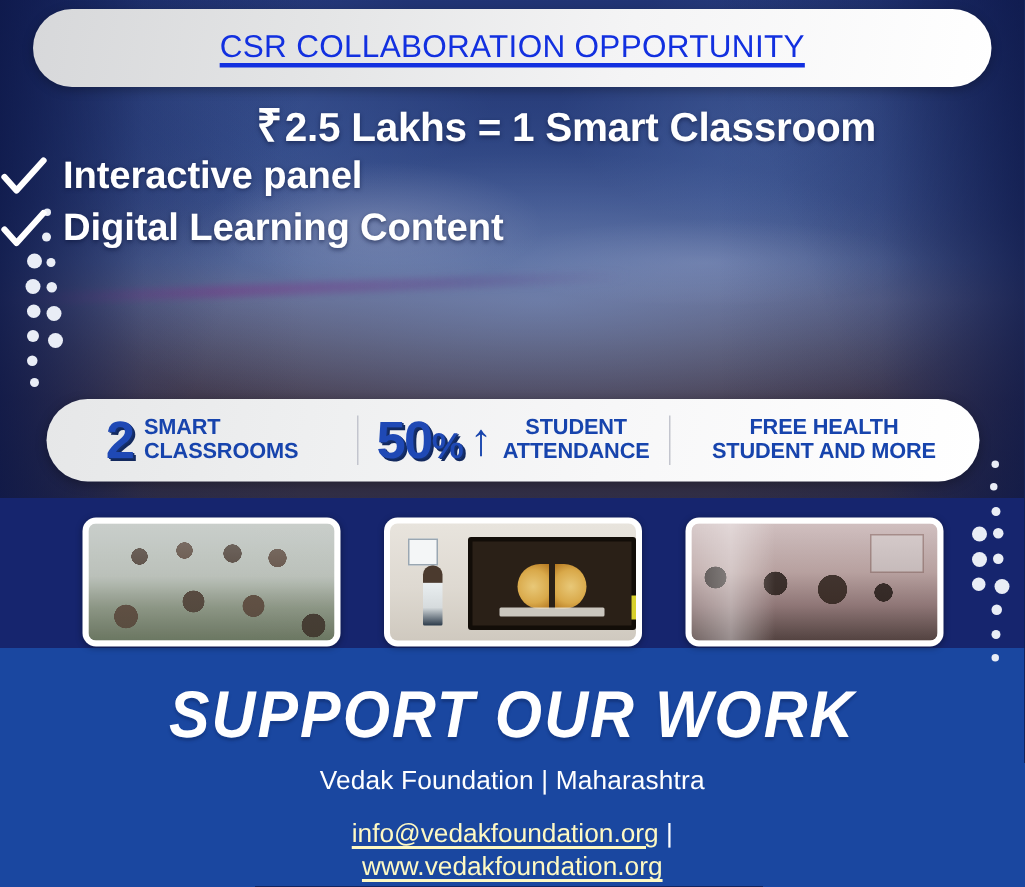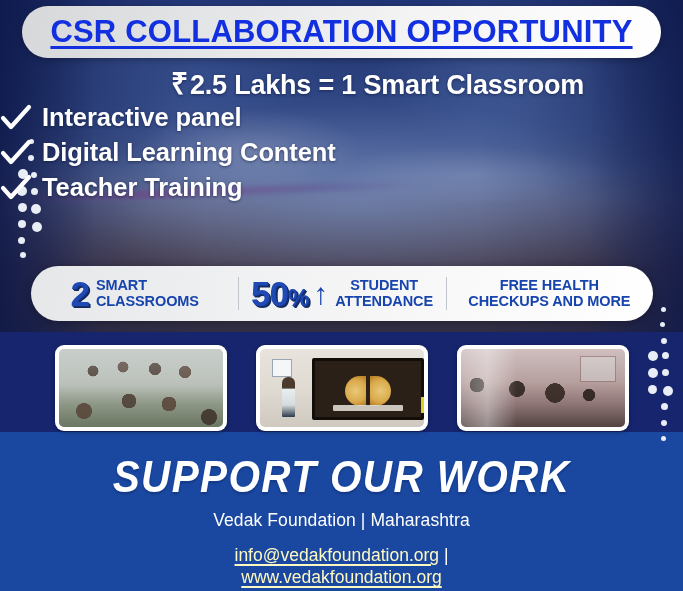--- a/index.html
+++ b/index.html
@@ -99,22 +99,22 @@
     width: 639px; height: 52px;
     border-radius: 26px;
     background: linear-gradient(100deg, #d7d8da 0%, #e4e5e6 30%, #f4f4f5 62%, #ffffff 100%);
     box-shadow: 0 2px 7px rgba(0,0,0,.28);
     display: flex;
     align-items: center;
     justify-content: center;
   }
   .pill-banner .pill-text {
     font-family: "Liberation Sans", sans-serif;
-    font-size: 31px;
-    font-weight: bold;
+    font-size: 21px;
+    font-weight: normal;
     letter-spacing: .2px;
     color: #1230e0;
     text-decoration: underline;
     text-underline-offset: 4px;
     text-decoration-thickness: 2.5px;
     white-space: nowrap;
   }
 
   
   .headline {
@@ -460,28 +460,20 @@
 
     <div class="bullet-row">
       <span class="check-icon">
         <svg width="32" height="28" viewBox="0 0 32 28">
           <path d="M3 14 L11 23 L29 3" fill="none" stroke="#ffffff" stroke-width="4.2" stroke-linecap="round" stroke-linejoin="round"></path>
         </svg>
       </span>
       <span class="bullet-label">Digital Learning Content</span>
     </div>
 
-    <div class="bullet-row">
-      <span class="check-icon">
-        <svg width="32" height="28" viewBox="0 0 32 28">
-          <path d="M3 14 L11 23 L29 3" fill="none" stroke="#ffffff" stroke-width="4.2" stroke-linecap="round" stroke-linejoin="round"></path>
-        </svg>
-      </span>
-      <span class="bullet-label">Teacher Training</span>
-    </div>
 
   </div>
 
 
   <div class="stats-bar">
 
     <div class="stat">
       <span class="stat-big">2</span>
       <span class="stat-words left-align">
         <span>SMART</span><br>
@@ -494,21 +486,21 @@
       <span class="arrow-up">↑</span>
       <span class="stat-words">
         <span>STUDENT</span><br>
         <span>ATTENDANCE</span>
       </span>
     </div>
 
     <div class="stat">
       <span class="stat-words">
         <span>FREE HEALTH</span><br>
-        <span>CHECKUPS AND MORE</span>
+        <span>STUDENT AND MORE</span>
       </span>
     </div>
 
   </div>
 
   <div class="photo-strip">
 
     <div class="photo-card">
       <div class="photo-inner ph1"></div>
     </div>

